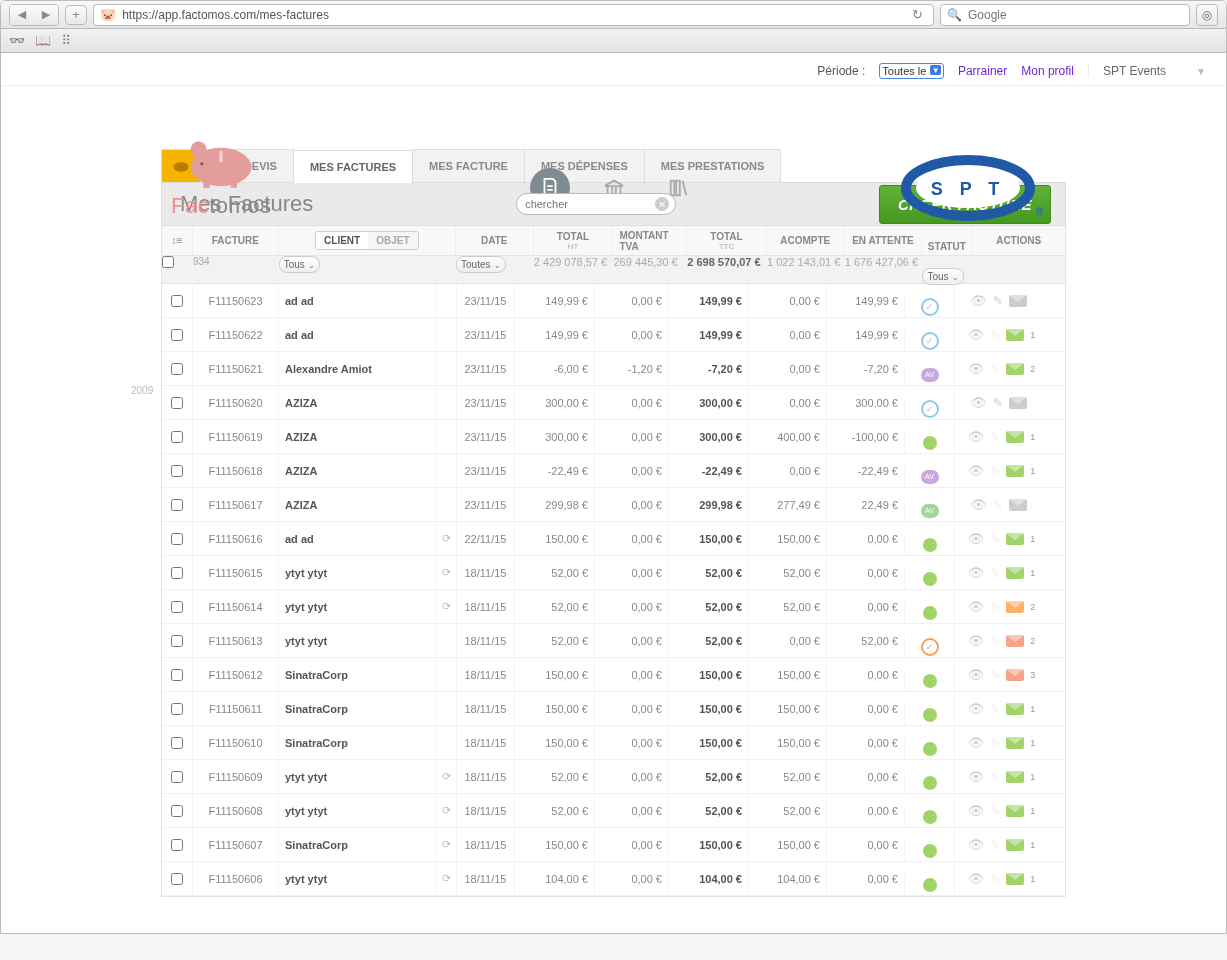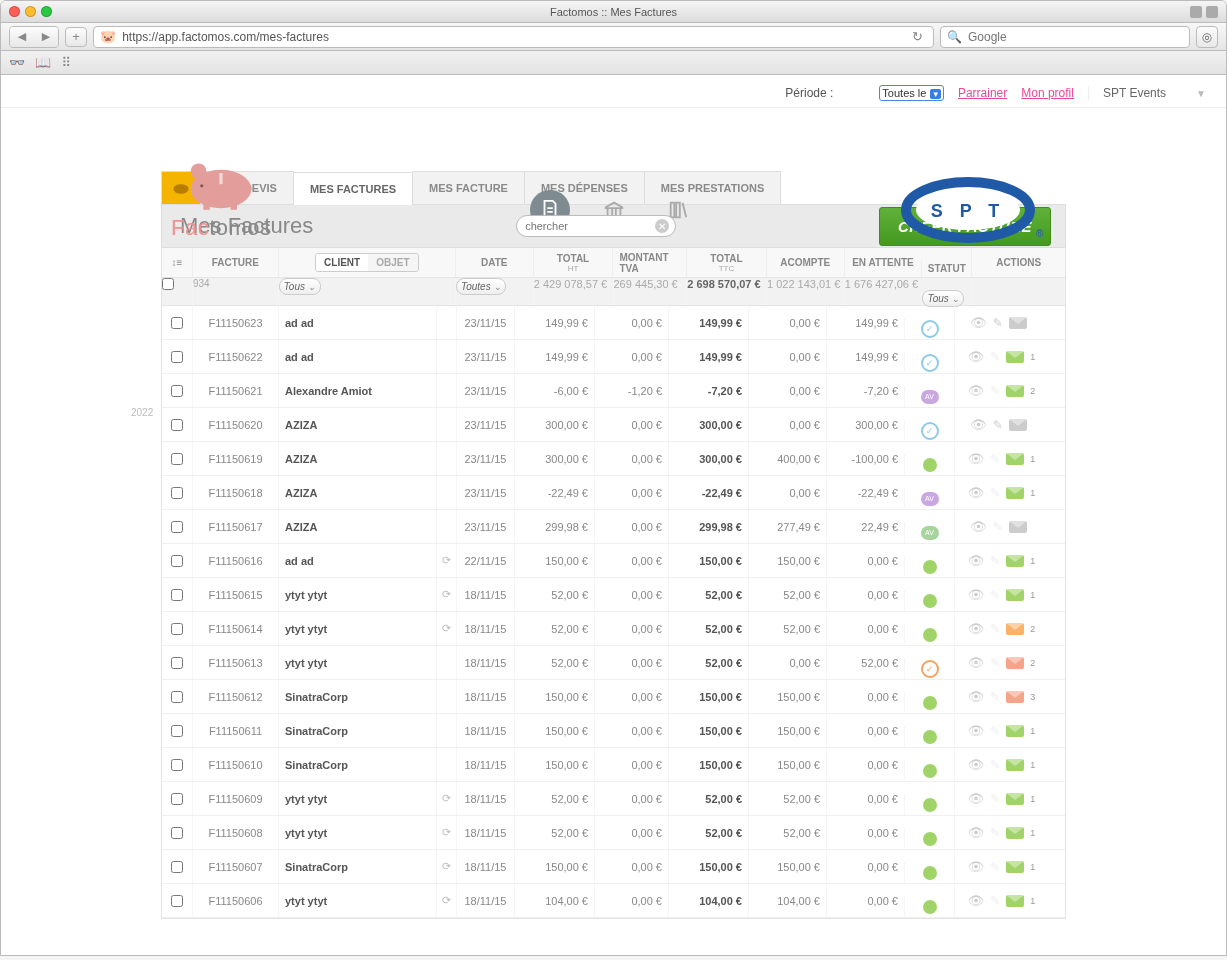--- a/index.html
+++ b/index.html
@@ -22,23 +22,23 @@
 .reload-btn { color:#888; font-size:13px; padding:0 4px; }
 .search-bar { width: 250px; display:flex; align-items:center; height:22px; border:1px solid #bbb; border-radius:4px; background:#fff; padding:0 6px; gap:6px; }
 .search-bar input { border:none; outline:none; flex:1; font-size:12px; color:#888; }
 .round-btn { width:22px; height:22px; border:1px solid #bbb; border-radius:4px; display:flex; align-items:center; justify-content:center; background:linear-gradient(#fcfcfc,#e8e8e8); color:#666; }
 .bookmarks-bar { height: 24px; background: linear-gradient(#f2f2f2,#e3e3e3); border-bottom: 1px solid #bbb; display:flex; align-items:center; padding:0 8px; gap:10px; color:#888; }
 .bm-icon { font-size:13px; }
 
 .app { min-height: 880px; background: #fff; position: relative; padding-bottom: 20px; }
 .topbar { display:flex; justify-content:flex-end; align-items:center; gap:14px; padding:10px 20px 6px 20px; border-bottom:1px solid #eee; font-size:12px; }
 .period-label { color:#555; }
-.period-select { border:1px solid #4a86e8; border-radius:3px; padding:1px 2px; font-size:11px; background:#fff; color:#333; display:inline-flex; align-items:flex-end;margin-left:32px; }
+.period-select { border:1px solid #4a86e8; border-radius:3px; padding:1px 2px; font-size:11px; background:#fff; color:#333; display:inline-flex; align-items:flex-start; }
 .period-select .sel-arrow { background:#3a7de0; color:#fff; padding:0 3px; border-radius:2px; margin-left:4px; font-size:9px; }
-.link-blue { color:#ec4899; text-decoration:underline; cursor:pointer; }
+.link-blue { color:#6d28d9; cursor:pointer; }
 .company-select { border-left:1px solid #eee; padding-left:14px; display:flex; align-items:center; gap:30px; color:#666; }
 .company-select .caret { color:#bbb; font-size:10px; }
 .logo { text-align:left; position:absolute; left:170px; top:80px; display:flex; flex-direction:column; align-items:center; }
 .logo .pig-icon { width:80px; height:60px; }
 .logo .wordmark { font-size:22px; font-weight:500; color:#888; letter-spacing:0.5px; }
 .logo .wordmark .fac { color:#f0918f; }
 .header-icons { position:absolute; left:0; right:0; top:115px; display:flex; justify-content:center; gap:24px; }
 .hicon { width:40px; height:40px; border-radius:50%; display:flex; align-items:center; justify-content:center; color:#aaa; }
 .hicon.active { background:#7e8b91; color:#fff; }
 .hicon svg { width:22px; height:22px; }
@@ -59,21 +59,21 @@
 
 .table-wrap { margin:0 160px; border:1px solid #e4e4e4; border-top:none; }
 .thead { display:flex; background:#f8f8f8; border-bottom:1px solid #e4e4e4; font-size:10px; color:#888; font-weight:600; height:30px; }
 .thead .th, .trow .td { display:flex; align-items:center; padding:0 6px; }
 .th { justify-content:center; border-left:1px solid #eee; }
 .th:first-child { border-left:none; }
 .th .sub { font-size:8px; color:#aaa; font-weight:400; display:block; }
 .tfilter { display:flex; background:#f2f2f2; border-bottom:1px solid #e4e4e4; height:28px; font-size:10px; color:#aaa; }
 .tfilter .td { justify-content:center; }
 .tfilter .totals { font-size:10px; color:#aaa; }
-.mini-select { border:1px solid #ccc; border-radius:8px; background:linear-gradient(#fff,#eee); padding:2px 4px; font-size:10px; color:#666; display:inline-flex; align-items:center; gap:3px; cursor:pointer;font-style:italic; }
+.mini-select { border:1px solid #ccc; border-radius:8px; background:linear-gradient(#fff,#eee); padding:2px 4px; font-size:10px; color:#666; display:inline-flex; align-items:center; gap:3px; cursor:pointer; }
 .mini-select::after { content:"⌄"; font-size:9px; color:#888; }
 .client-toggle { display:inline-flex; border:1px solid #ccc; border-radius:3px; overflow:hidden; font-size:10px;justify-content:flex-end; }
 .client-toggle span { padding:3px 8px; background:#f5f5f5; color:#aaa; }
 .client-toggle span.on { background:#fff; color:#555; }
 
 .trow { display:flex; height:34px; border-bottom:1px solid #f0f0f0; font-size:11px; color:#888; }
 .td { border-left:1px solid #f5f5f5; }
 .td:first-child { border-left:none; }
 .td.client { color:#555; font-weight:600; justify-content:flex-start; }
 .td.num { justify-content:flex-end; font-size:11px; }
@@ -111,32 +111,20 @@
 .mail-count { font-size:9px; color:#999; }
 
 .year-label { position:absolute; left:130px; top:332px; color:#bbb; font-size:10px; }
 
 input[type=checkbox]{ width:12px; height:12px; }
 </style>
 </head>
 <body>
 
 <div class="mac-window">
-  <div class="mac-titlebar">
-    <div class="mac-buttons">
-      <div class="mac-btn mac-close"></div>
-      <div class="mac-btn mac-min"></div>
-      <div class="mac-btn mac-max"></div>
-    </div>
-    <div class="mac-title">Factomos :: Mes Factures</div>
-    <div class="mac-right-icons">
-        <span></span>
-        <span></span>
-      </div>
-  </div>
 
   <div class="browser-toolbar">
     <div class="nav-btns">
       <div class="nav-btn">◀</div>
       <div class="nav-btn">▶</div>
     </div>
     <div class="plus-btn">+</div>
     <div class="url-bar">
       <span class="pig">🐷</span>
       <input value="https://app.factomos.com/mes-factures" style="">
@@ -233,21 +221,21 @@
 
     <div class="titlebar2">
       <div class="page-title">Mes Factures</div>
       <div class="search-box">
         <input placeholder="chercher" style="">
         <span class="clear">✕</span>
       </div>
       <div class="create-btn">CRÉER FACTURE</div>
     </div>
 
-    <div class="year-label">2022</div>
+    <div class="year-label">2009</div>
 
     <div class="table-wrap">
       <div class="thead">
         <div class="th col-check">↕≡</div>
         <div class="th col-facture">FACTURE</div>
         <div class="th col-client" style="width:178px">
           <span class="client-toggle">
               <span class="on">CLIENT</span>
               <span>OBJET</span>
             </span>

